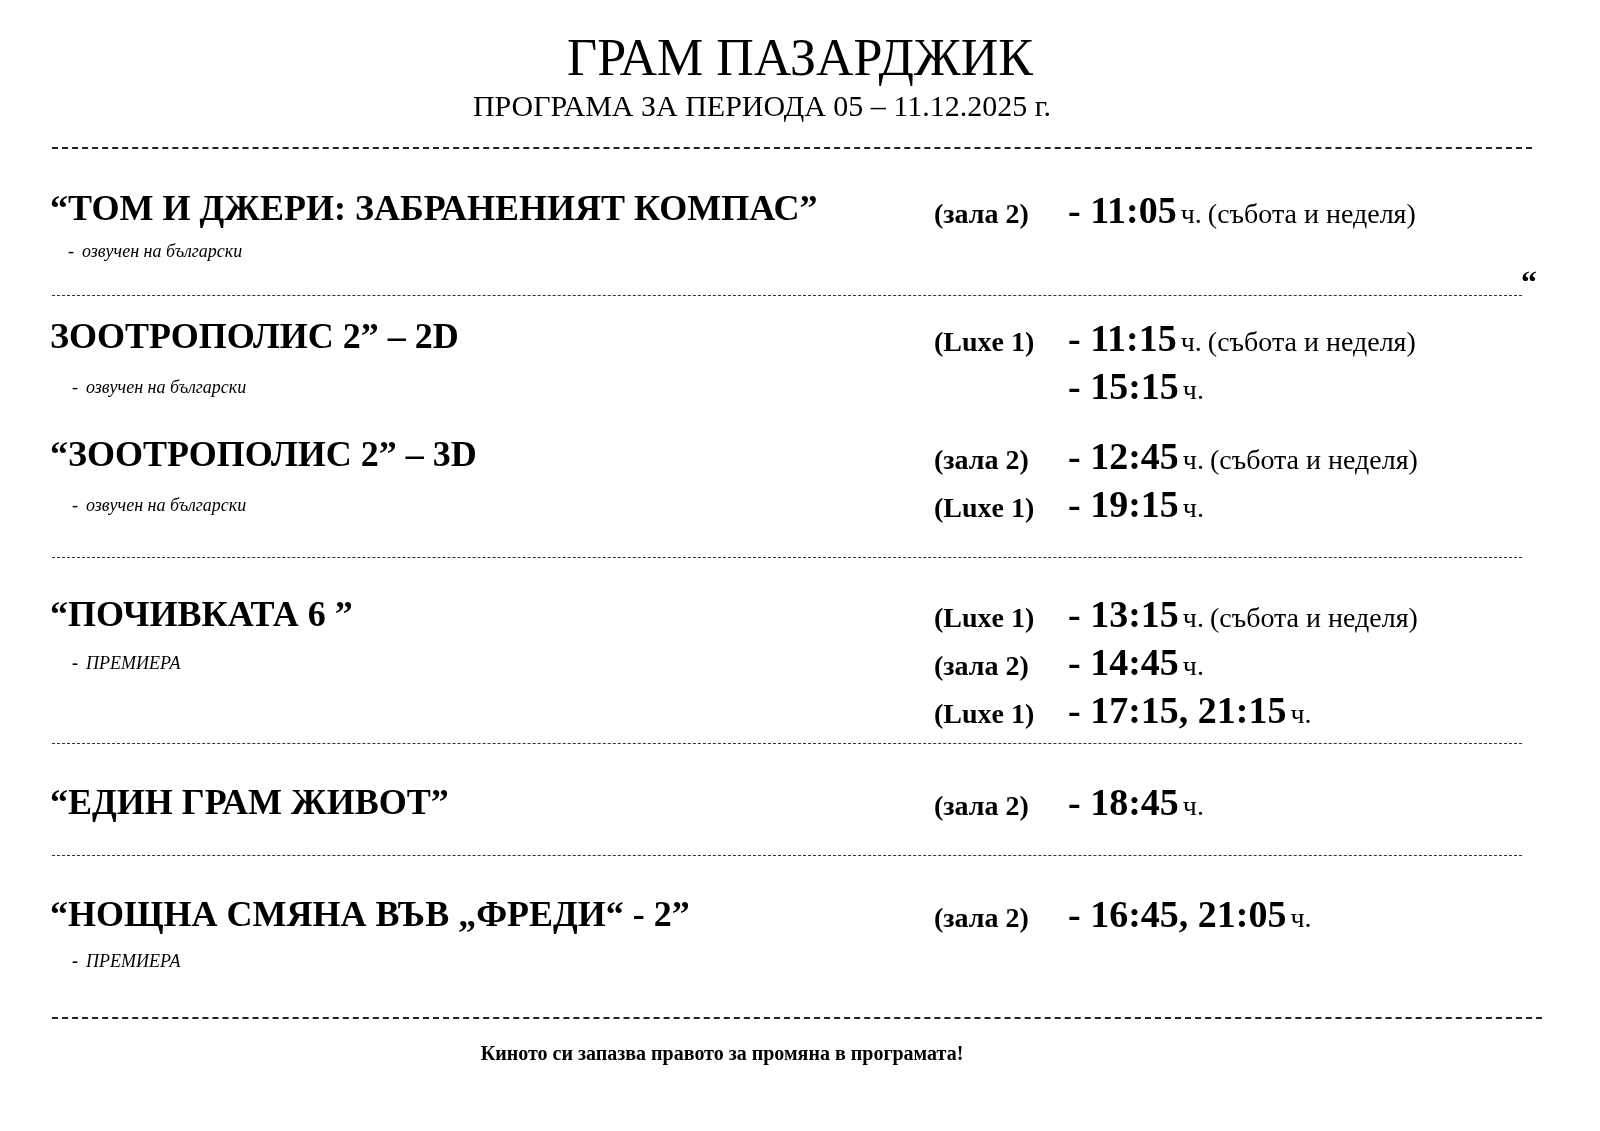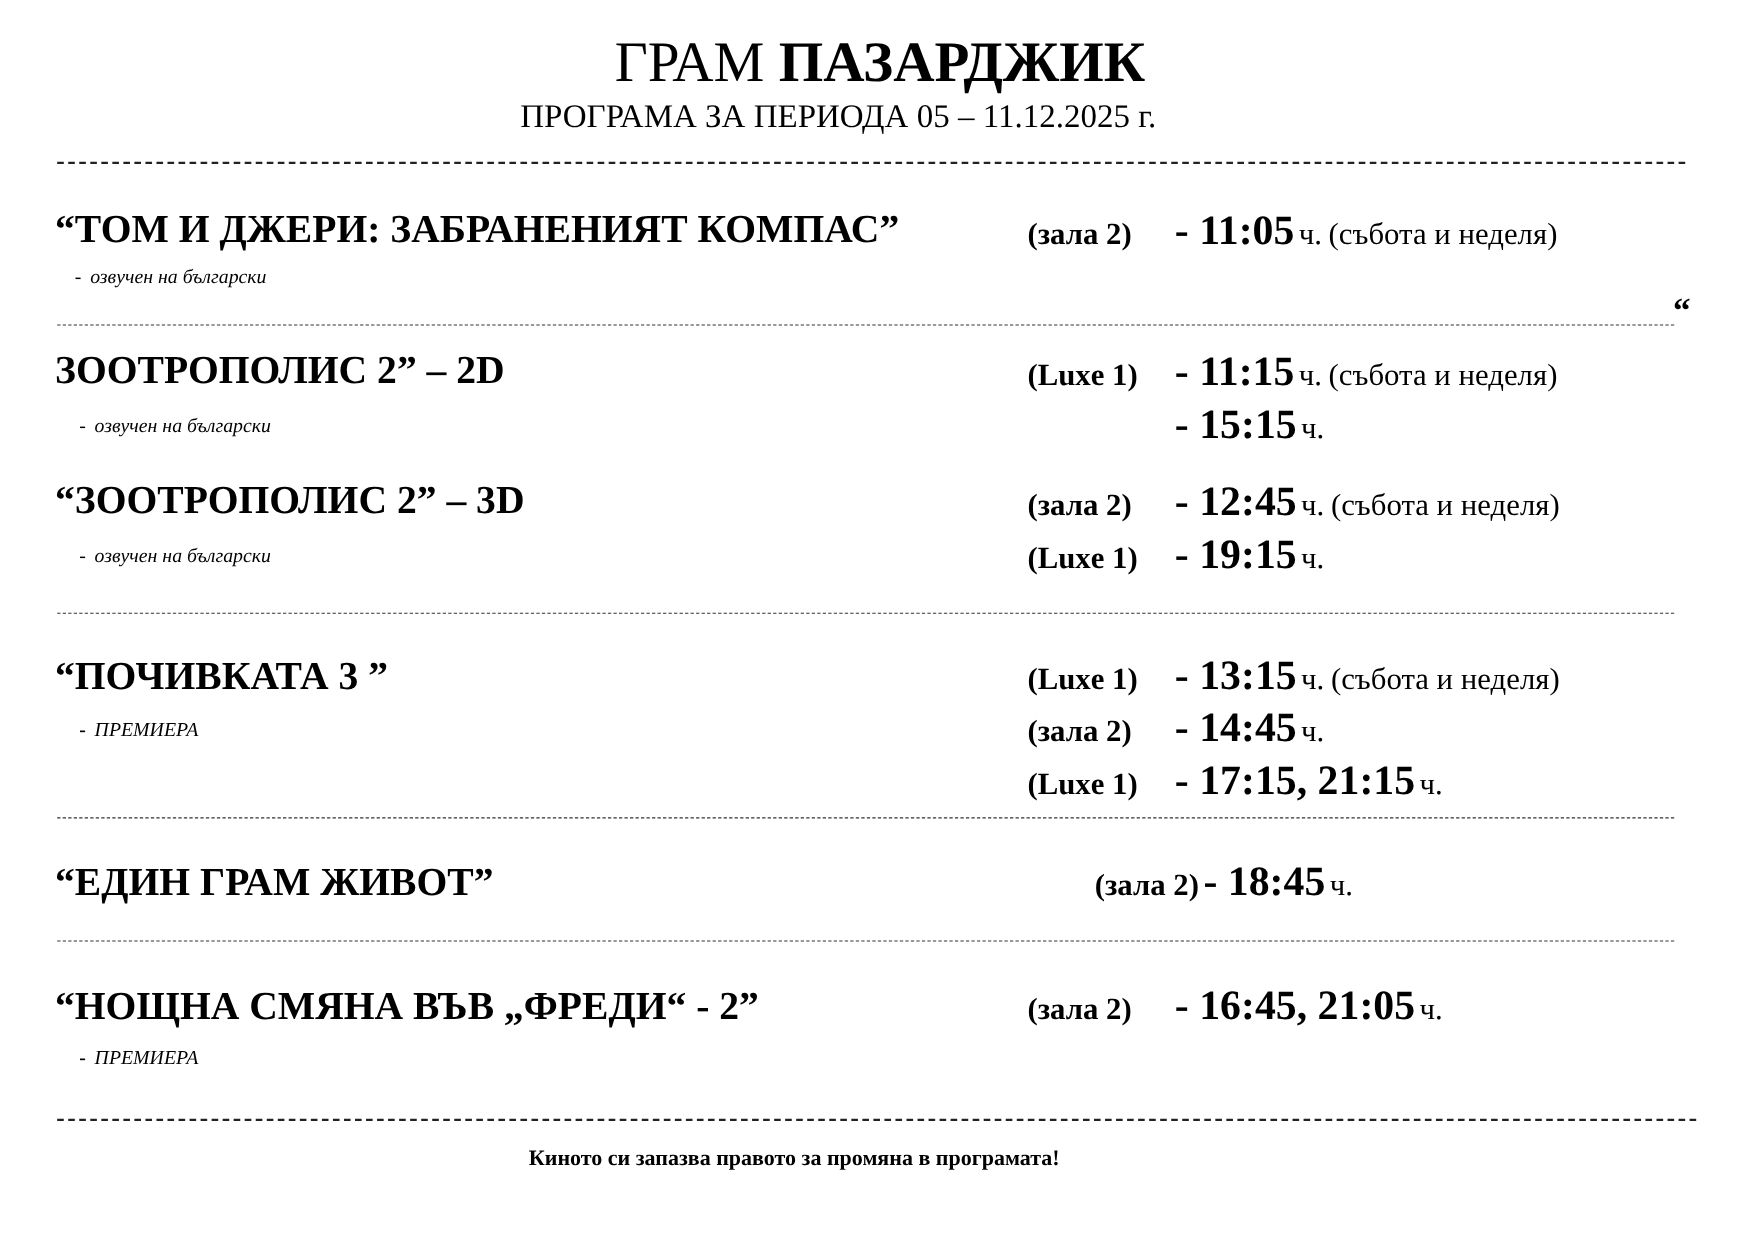--- a/index.html
+++ b/index.html
@@ -2,21 +2,21 @@
 <html><head>
 <meta charset="utf-8">
 <style>
   html, body { margin: 0; padding: 0; background: #ffffff; }
   body {
     width: 1600px; height: 1131px; position: relative; overflow: hidden;
     font-family: "Liberation Serif", "DejaVu Serif", serif; color: #000;
   }
   .abs { position: absolute; white-space: nowrap; }
   .title { left: 0; width: 1600px; text-align: center; top: 28px; font-size: 52px; line-height: 60px; }
-  .title b { font-weight: bold; }
+  .title b { font-weight: normal; }
   .subtitle { left: 0; width: 1524px; text-align: center; top: 88px; font-size: 30px; line-height: 36px; }
   .divider { position: absolute; height: 0; border-top: 2px dashed #222; }
   .divider.thin { border-top: 1px dashed #333; }
   .movie-title { font-weight: bold; font-size: 36px; line-height: 44px; left: 50px; }
   .note { font-style: italic; font-size: 18px; line-height: 30px; }
   .note .dash { font-style: normal; font-weight: bold; margin-right: 8px; }
   .show { font-size: 28px; line-height: 40px; }
   .hall { font-weight: bold; font-size: 28px; display: inline-block; width: 130px; }
   .hall.empty { visibility: hidden; }
   .time { font-weight: bold; font-size: 38px; margin-left: 4px; }
@@ -64,38 +64,38 @@
 </div>
 <div class="abs show" style="left:934px; top:436px;">
   <span class="hall">(зала 2)</span><span class="time">- 12:45</span><span class="unit">ч.</span><span class="days">(събота и неделя)</span>
 </div>
 <div class="abs show" style="left:934px; top:484px;">
   <span class="hall">(Luxe 1)</span><span class="time">- 19:15</span><span class="unit">ч.</span>
 </div>
 
 <div class="divider thin" style="left:52px; width:1470px; top:557px;"></div>
 
-<div class="abs movie-title" style="top:592px;">“ПОЧИВКАТА 3 ”</div>
+<div class="abs movie-title" style="top:592px;">“ПОЧИВКАТА 6 ”</div>
 <div class="abs note" style="left:72px; top:648px;">
   <span class="dash">-</span><span>ПРЕМИЕРА</span>
 </div>
 <div class="abs show" style="left:934px; top:594px;">
   <span class="hall">(Luxe 1)</span><span class="time">- 13:15</span><span class="unit">ч.</span><span class="days">(събота и неделя)</span>
 </div>
 <div class="abs show" style="left:934px; top:642px;">
   <span class="hall">(зала 2)</span><span class="time">- 14:45</span><span class="unit">ч.</span>
 </div>
 <div class="abs show" style="left:934px; top:690px;">
   <span class="hall">(Luxe 1)</span><span class="time">- 17:15, 21:15</span><span class="unit">ч.</span>
 </div>
 
 <div class="divider thin" style="left:52px; width:1470px; top:743px;"></div>
 
 <div class="abs movie-title" style="top:780px;">“ЕДИН ГРАМ ЖИВОТ”</div>
-<div class="abs show" style="left:960px; top:782px;text-align:right;">
+<div class="abs show" style="left:934px; top:782px;">
   <span class="hall">(зала 2)</span><span class="time">- 18:45</span><span class="unit">ч.</span>
 </div>
 
 <div class="divider thin" style="left:52px; width:1470px; top:855px;"></div>
 
 <div class="abs movie-title" style="top:892px;">“НОЩНА СМЯНА ВЪВ „ФРЕДИ“ - 2”</div>
 <div class="abs note" style="left:72px; top:946px;">
   <span class="dash">-</span><span>ПРЕМИЕРА</span>
 </div>
 <div class="abs show" style="left:934px; top:894px;">

